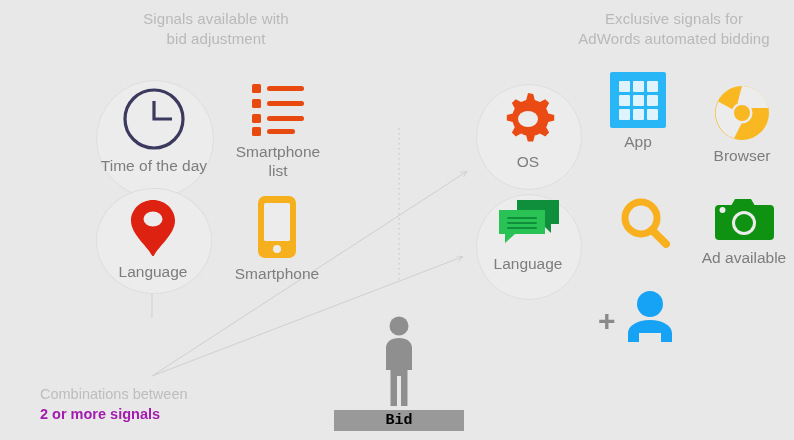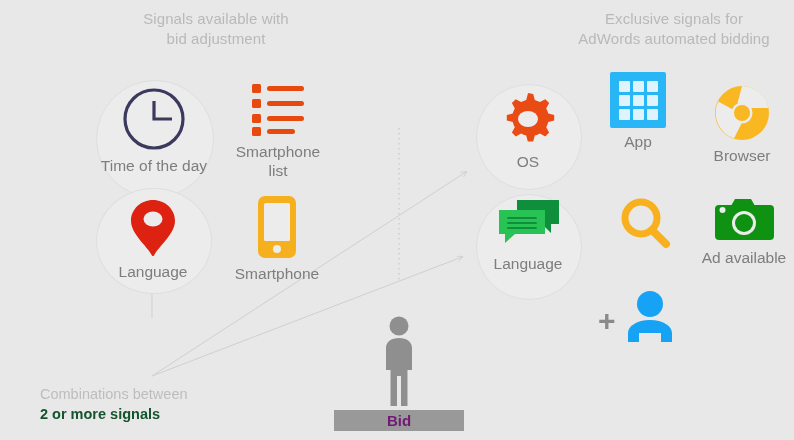--- a/index.html
+++ b/index.html
@@ -106,45 +106,46 @@
     text-align: left;
     line-height: 20px;
   }
   #combo-line1 {
     display: block;
     color: #bdbdbd;
     font-size: 14.5px;
   }
   #combo-line2 {
     display: block;
-    color: #14532d;
+    color: #a21caf;
     font-size: 14.5px;
     font-weight: bold;
   }
 
   
   #bid-figure {
     position: absolute;
     left: 376px;
     top: 316px;
     width: 46px;
     height: 92px;
   }
   #bid-bar {
     position: absolute;
     left: 334px;
     top: 410px;
     width: 130px;
     height: 21px;
     background: #999999;
-    color: #701a75;
+    color: #000000;
     font-size: 15px;
     font-weight: bold;
     text-align: center;
     line-height: 21px;
+    font-family: Liberation Mono, monospace;
   }
 </style>
 </head>
 <body>
 
 <div id="stage">
 
   <div class="col-header" id="header-left">
     <span>Signals available with</span><br>
     <span>bid adjustment</span>

